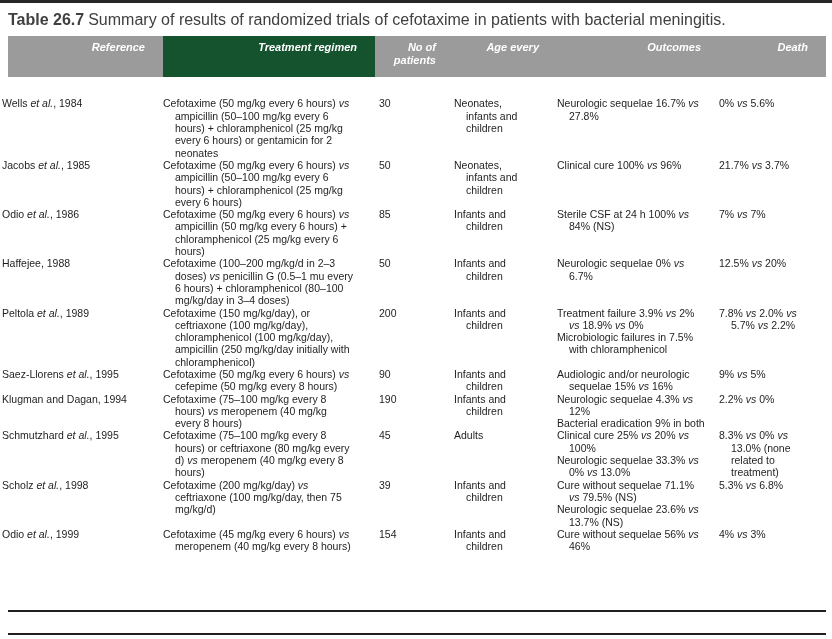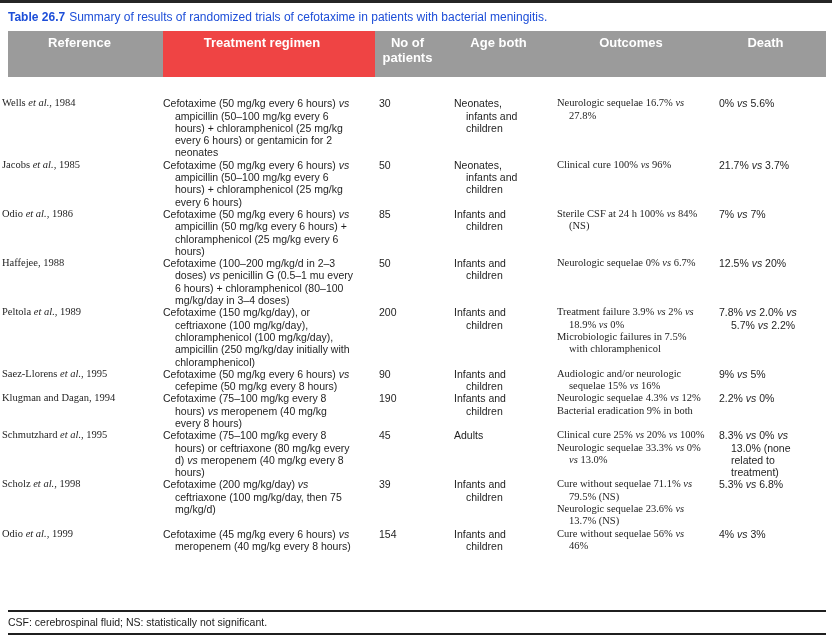--- a/index.html
+++ b/index.html
@@ -2,35 +2,36 @@
 <html><head>
 <meta charset="utf-8">
 <style>
   html,body{margin:0;padding:0;}
   .page{
     width:832px;height:639px;background:#ffffff;position:relative;
     font-family:"Liberation Sans", sans-serif;color:#1e1e1e;overflow:hidden;
   }
   .top-rule{position:absolute;top:0;left:0;width:832px;height:3px;background:#262626;}
   .content{position:absolute;left:8px;top:8px;width:818px;}
-  .title{font-size:12px;line-height:1.2;margin:2px 0 7px 0;color:#1d4ed8;}
+  .title{font-size:16px;line-height:1.2;margin:2px 0 7px 0;color:#404040;}
   .title .bold{font-weight:bold;margin-right:4px;}
   table{border-collapse:collapse;width:818px;table-layout:fixed;}
   thead th{
-    background:#9b9b9b;color:#ffffff;text-align:center;font-size:13px;
+    background:#9b9b9b;color:#ffffff;text-align:right;font-size:11px;
     font-weight:bold;vertical-align:top;line-height:1.15;
     padding:5px 18px 11px 4px;
+    font-style:italic;
   }
   thead th.first{padding-left:6px;}
   td{
     vertical-align:top;font-size:10.5px;line-height:12.3px;color:#1e1e1e;
     padding:0 6px 0 0;
   }
   tbody tr:first-child td{padding-top:20px;}
-  .hang{padding-left:12px;text-indent:-12px;font-family:Liberation Serif, serif;}
+  .hang{padding-left:12px;text-indent:-12px;}
   td.ref{padding-left:6px;}
   td.regimen{padding-left:12px;text-indent:-12px;padding-right:22px;}
   td.num{padding-left:4px;}
   td.age{padding-left:12px;text-indent:-12px;padding-right:28px;}
   td.outcomes{padding-right:14px;}
   td.death{padding-left:12px;text-indent:-12px;padding-right:20px;}
   .rule{width:818px;height:2px;background:#1f1f1f;margin-left:8px;}
   .rule.above{position:absolute;top:610px;left:0;margin:0 0 0 8px;}
   .rule.below{position:absolute;top:633px;left:0;margin:0 0 0 8px;}
   .footnote{
@@ -53,23 +54,23 @@
         <col style="width:155px">
           <col style="width:212px">
           <col style="width:79px">
         <col style="width:103px">
           <col style="width:162px">
           <col style="width:107px">
       </colgroup>
       <thead>
         <tr>
           <th class="first" style="background: rgb(155, 155, 155);">Reference</th>
-          <th style="background: #ef4444;">Treatment regimen</th>
+          <th style="background: #14532d;">Treatment regimen</th>
           <th style="background: rgb(155, 155, 155); margin-left: 48px;">No of patients</th>
-          <th style="background: rgb(155, 155, 155);">Age both</th>
+          <th style="background: rgb(155, 155, 155);">Age every</th>
           <th style="background: rgb(155, 155, 155); margin-left: 17px;">Outcomes</th>
           <th style="background: rgb(155, 155, 155);">Death</th>
         </tr>
       </thead>
       <tbody>
   <tr>
     <td class="ref hang">Wells <i>et al.</i>, 1984</td>
     <td class="regimen">Cefotaxime (50 mg/kg every 6 hours) <i>vs</i> ampicillin (50–100 mg/kg every 6 hours) + chloramphenicol (25 mg/kg every 6 hours) or gentamicin for 2 neonates</td>
     <td class="num">30</td>
     <td class="age">Neonates, infants and children</td>
@@ -178,15 +179,14 @@
     <td class="age">Infants and children</td>
     <td class="outcomes">
               <div class="hang">Cure without sequelae 56% <i>vs</i> 46%</div>
             </td>
     <td class="death">4% <i>vs</i> 3%</td>
   </tr>
 </tbody>
     </table>
   </div>
   <div class="rule above"></div>
-  <div class="footnote">CSF: cerebrospinal fluid; NS: statistically not significant.</div>
   <div class="rule below"></div>
 </div>
 
 </body></html>

